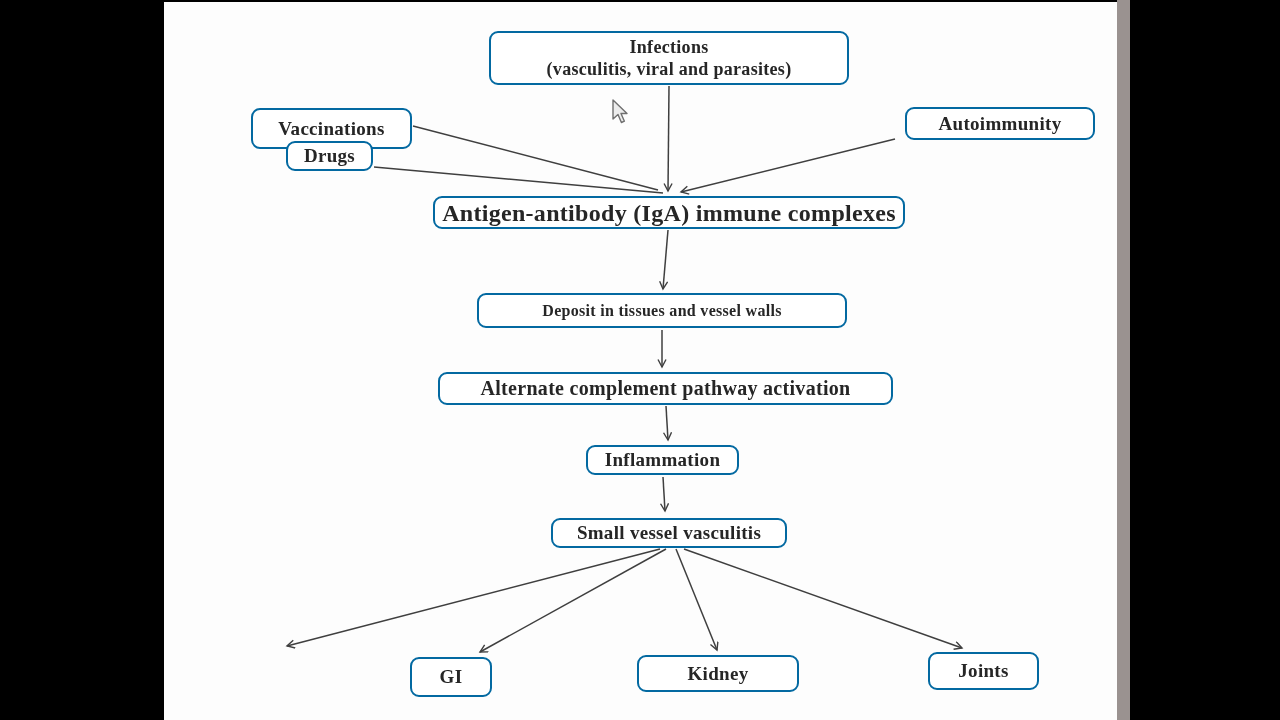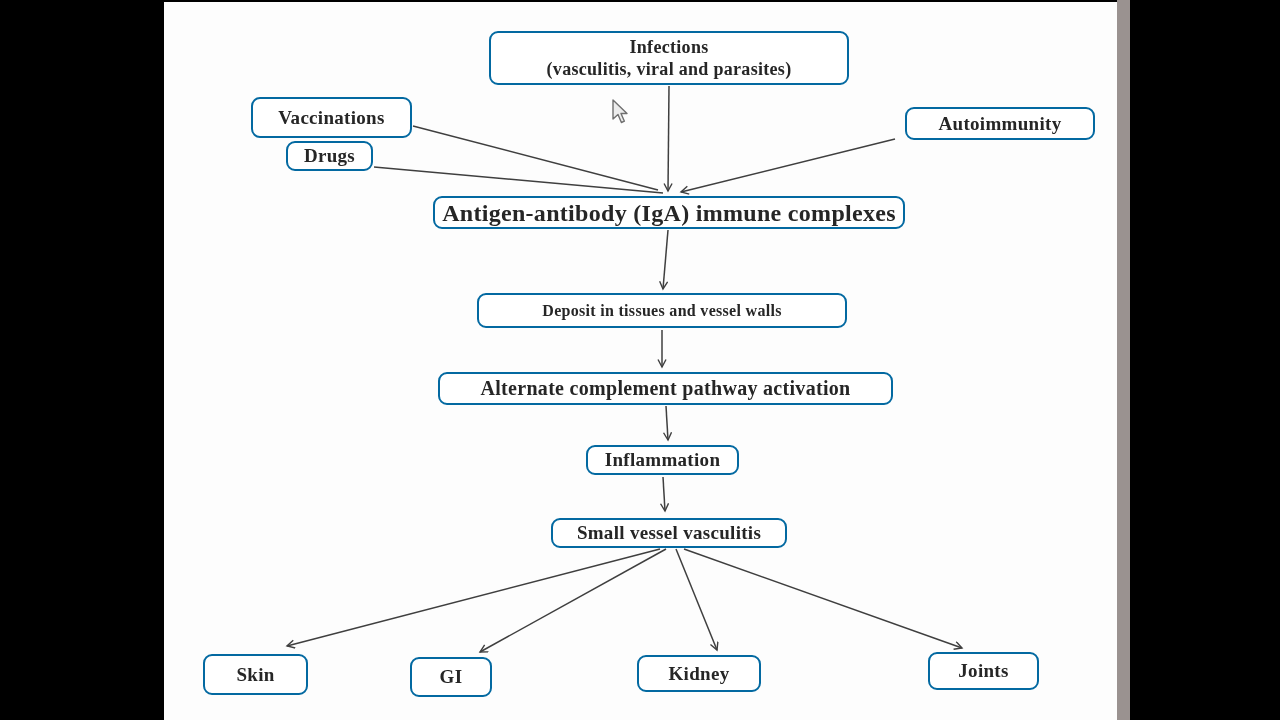--- a/index.html
+++ b/index.html
@@ -90,21 +90,21 @@
       <line x1="676" y1="549" x2="717" y2="650" marker-end="url(#ah)"></line>
       <line x1="684" y1="549" x2="962" y2="648" marker-end="url(#ah)"></line>
     </g>
   </svg>
 
   <div class="node" style="left:489px; top:31px; width:360px; height:54px; font-size:18px;">
     <span class="line">Infections</span>
     <span class="line">(vasculitis, viral and parasites)</span>
   </div>
 
-  <div class="node" style="left:251px; top:97px; width:161px; height:41px;">
+  <div class="node" style="left:251px; top:108px; width:161px; height:41px;">
     <span class="line">Vaccinations</span>
   </div>
 
   <div class="node" style="left:286px; top:141px; width:87px; height:30px;text-align:right;">
     <span class="line">Drugs</span>
   </div>
 
   <div class="node" style="left:893px; top:107px; width:190px; height:33px;margin-left:12px;">
     <span class="line">Autoimmunity</span>
   </div>
@@ -122,29 +122,26 @@
   </div>
 
   <div class="node" style="left:586px; top:445px; width:153px; height:30px;">
     <span class="line">Inflammation</span>
   </div>
 
   <div class="node" style="left:551px; top:518px; width:236px; height:30px;">
     <span class="line">Small vessel vasculitis</span>
   </div>
 
-  <div class="node" style="left:203px; top:654px; width:105px; height:41px;">
-    <span class="line">Skin</span>
-  </div>
 
   <div class="node" style="left:410px; top:657px; width:82px; height:40px;">
     <span class="line">GI</span>
   </div>
 
-  <div class="node" style="left:637px; top:655px; width:124px; height:37px;">
+  <div class="node" style="left:637px; top:655px; width:162px; height:37px;">
     <span class="line">Kidney</span>
   </div>
 
   <div class="node" style="left:928px; top:652px; width:111px; height:38px;">
     <span class="line">Joints</span>
   </div>
 
   <div class="scrollbar"></div>
 
   <svg class="cursor-svg" viewBox="0 0 22 32">

